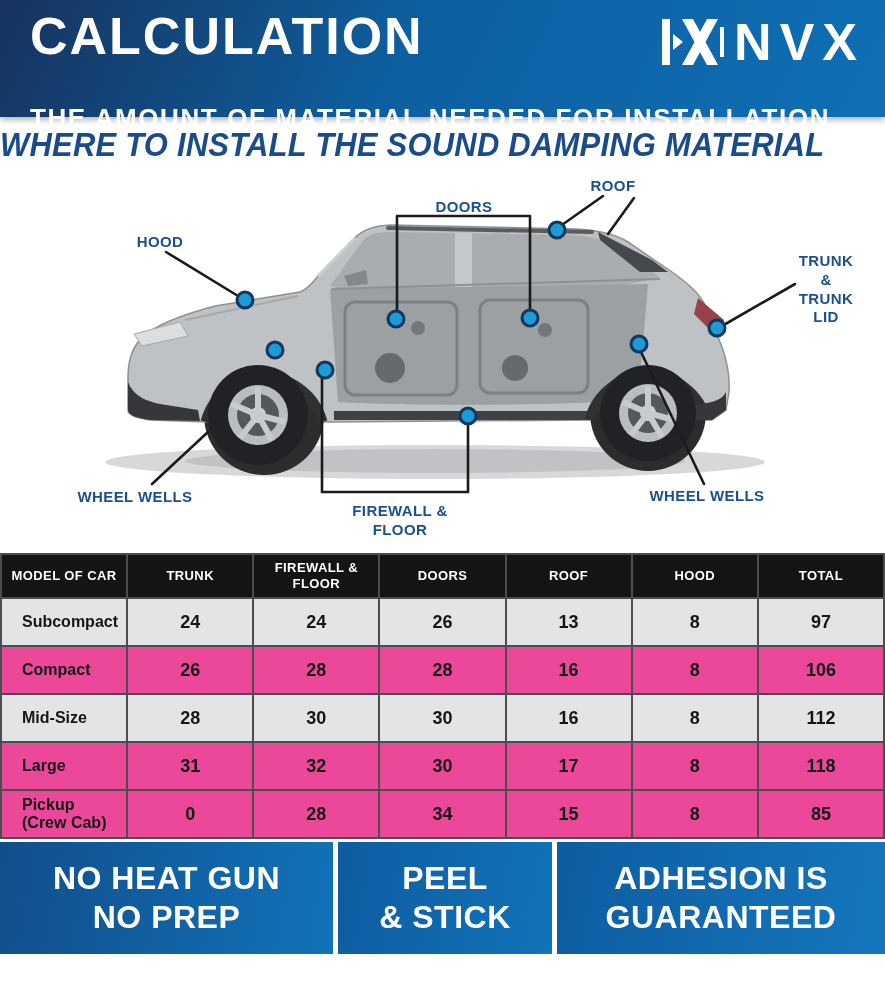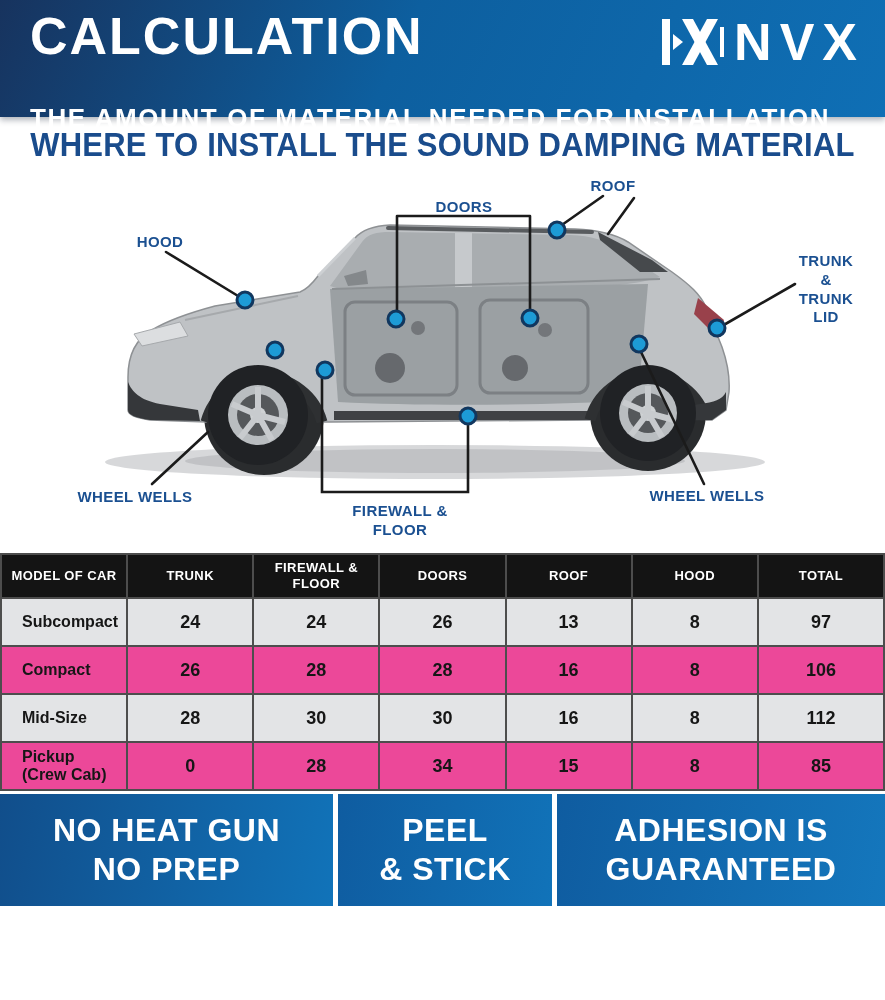--- a/index.html
+++ b/index.html
@@ -19,21 +19,21 @@
   }
   .brand { position:absolute; right:28px; top:12px; display:flex; align-items:center; gap:10px; }
   .brand-mark { display:block; }
   .brand-text { font-size:52px; font-weight:800; letter-spacing:8px; margin-right:-8px; }
   .header-subtitle {
     position:absolute; left:30px; top:76px;
     font-size:26px; font-weight:700; letter-spacing:1.6px;margin-top:27px;
   }
 
   
-  .section-title-wrap { height:55px; display:flex; align-items:center; justify-content:center; }
+  .section-title-wrap { height:55px; display:flex; align-items:center; justify-content:flex-start;font-style:italic; }
   .section-title {
     color:#1a4c8c; font-size:31px; font-weight:800; letter-spacing:.2px;
     transform:scaleY(1.1); white-space:nowrap;
   }
 
   
   .figure { position:relative; height:375px; }
   .figure svg { position:absolute; left:0; top:0; }
   .callout {
     position:absolute; transform:translateX(-50%);
@@ -223,20 +223,29 @@
         <tr class="gray">
           <td class="model">Mid-Size</td>
           <td>28</td>
           <td>30</td>
           <td>30</td>
           <td>16</td>
           <td>8</td>
           <td>112</td>
         </tr>
         <tr>
+          <td class="model">Large</td>
+          <td>31</td>
+          <td>32</td>
+          <td>30</td>
+          <td>17</td>
+          <td>8</td>
+          <td>118</td>
+        </tr>
+        <tr>
           <td class="model">Pickup
 (Crew Cab)</td>
           <td>0</td>
           <td>28</td>
           <td>34</td>
           <td>15</td>
           <td>8</td>
           <td>85</td>
         </tr>
       </tbody>

